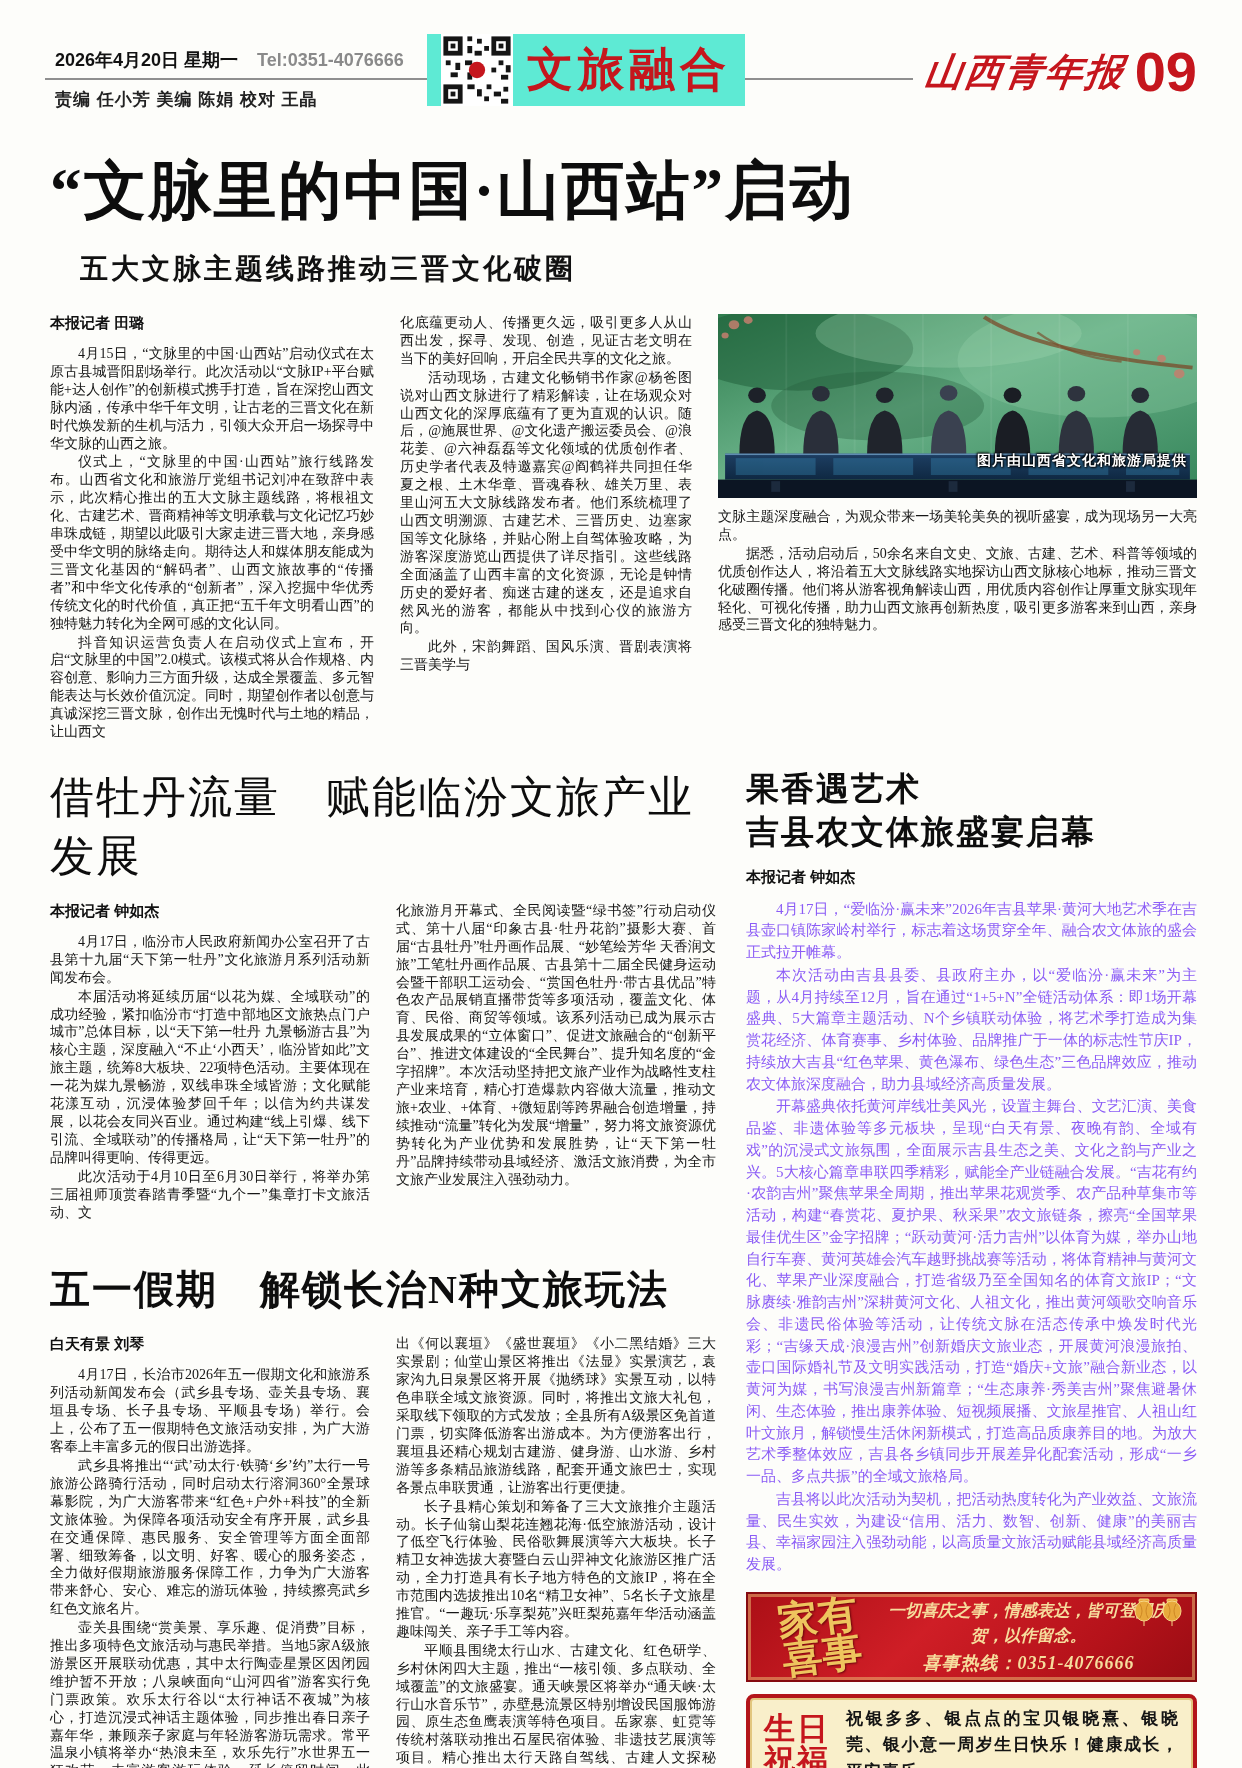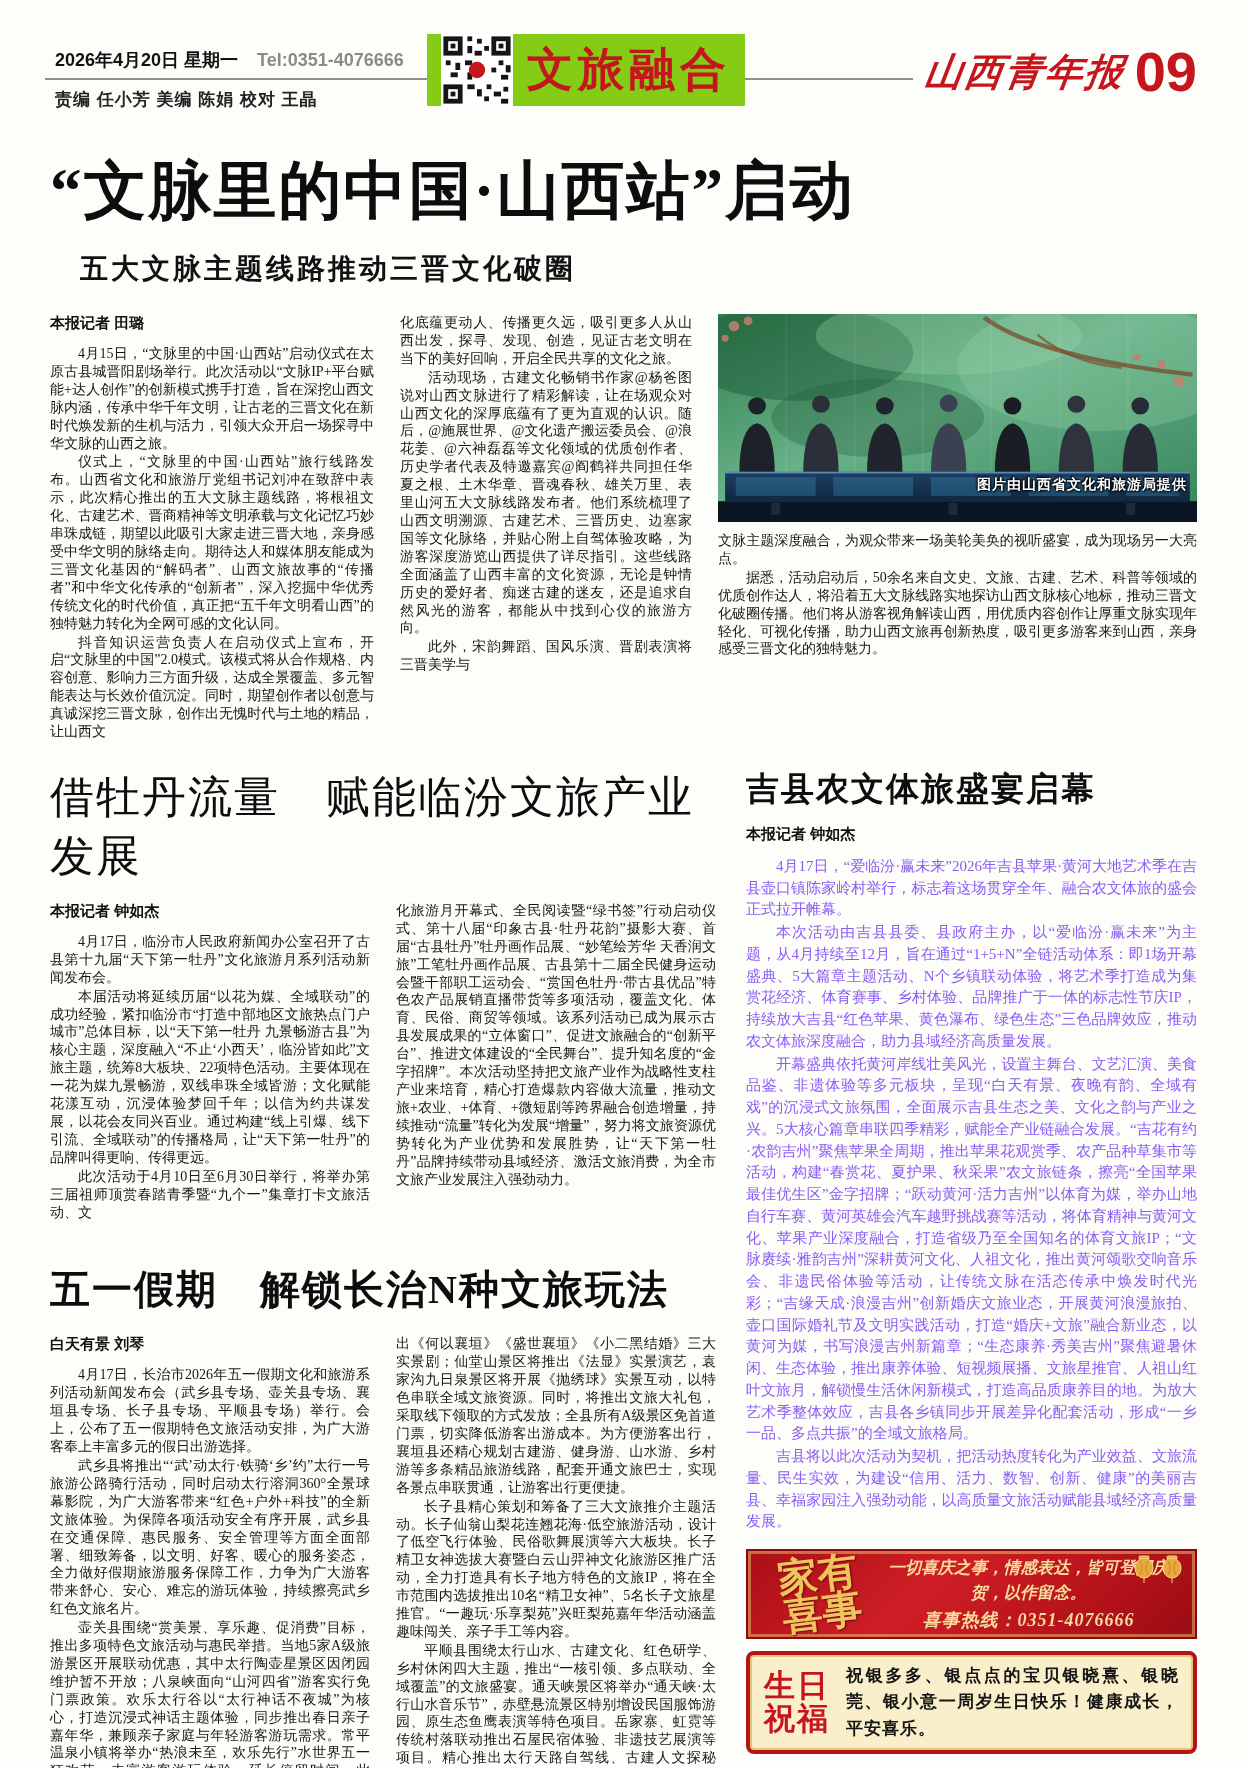--- a/index.html
+++ b/index.html
@@ -6,21 +6,21 @@
   html,body { background:#e8e8e4; }
   body { font-family:"Liberation Serif","DejaVu Serif",serif; color:#1a1a1a; }
   .page { position:relative; width:1242px; height:1768px; margin:0 auto; background:#fdfdfa; overflow:hidden; }
 
   
   .header { position:relative; height:90px; margin:32px 45px 0 45px; }
   .header-rule { position:absolute; left:0; top:46px; width:868px; border-top:2px solid #8f8f8f; }
   .date-line { position:absolute; left:10px; top:16px; font-family:"Liberation Sans","DejaVu Sans",sans-serif; font-size:18px; font-weight:bold; color:#111; }
   .date-line .tel { color:#8a8a8a; margin-left:14px; }
   .staff-line { position:absolute; left:10px; top:56px; font-family:"Liberation Sans","DejaVu Sans",sans-serif; font-size:17px; font-weight:bold; color:#222; letter-spacing:1px; }
-  .center-group { position:absolute; left:382px; top:2px; display:flex; align-items:center; gap:14px; background:#84cc16; padding:0 14px; }
+  .center-group { position:absolute; left:382px; top:2px; display:flex; align-items:center; gap:14px; background:#5eead4; padding:0 14px; }
   .qr { width:72px; height:72px; display:block; }
   .section-title { font-size:46px; font-weight:900; color:#c5161d; letter-spacing:5px; font-family:"Liberation Sans","DejaVu Sans",sans-serif; }
   .masthead { position:absolute; right:0; top:12px; display:flex; align-items:center; gap:10px; }
   .masthead-logo { color:#c5161d; font-size:38px; font-weight:900; font-style:italic; transform:skewX(-8deg); letter-spacing:2px; }
   .page-number { color:#c5161d; font-size:56px; font-weight:900; line-height:1; font-family:"Liberation Sans","DejaVu Sans",sans-serif; }
 
   
   .headline-block { margin:26px 45px 0 50px; }
   .main-headline { font-size:63px; font-weight:900; letter-spacing:2px; color:#0d0d0d; }
   .sub-headline { font-size:28px; font-weight:bold; margin:16px 0 0 30px; letter-spacing:3px; color:#111; }
@@ -29,21 +29,21 @@
   .byline { font-family:"Liberation Sans","DejaVu Sans",sans-serif; font-size:15px; font-weight:bold; margin-bottom:12px; color:#111; }
   .body-sm p { font-size:14px; line-height:1.28; text-align:justify; text-indent:2em; color:#161616; margin-bottom:1px; }
   .body-md p { font-size:15px; line-height:1.45; text-align:justify; text-indent:2em; color:#8b5cf6; margin-bottom:1px; }
   p.cont { text-indent:0 !important; }
 
   
   .article1-body { display:flex; gap:26px; margin:26px 45px 0 50px; }
   .a1-col1 { width:324px; }
   .a1-col2 { width:292px; }
   .a1-col3 { flex:1; }
-  .photo { position:relative; width:100%; height:208px; margin-bottom:10px; }
+  .photo { position:relative; width:100%; height:184px; margin-bottom:10px; }
   .photo svg { width:100%; height:100%; display:block; }
   .photo-caption { position:absolute; right:10px; bottom:28px; color:#fff; font-size:14px; font-weight:bold; letter-spacing:1px; font-family:"Liberation Sans","DejaVu Sans",sans-serif; text-shadow:0 0 3px #000, 1px 1px 2px #000, -1px -1px 2px #000; }
 
   
   .lower { display:flex; gap:30px; margin:26px 45px 0 50px; }
   .lower-left { width:666px; }
   .lower-right { flex:1; }
 
   .article2-headline { font-size:44px; font-weight:400; letter-spacing:2px; margin-bottom:16px; color:#0d0d0d; }
   .two-col { display:flex; gap:26px; }
@@ -274,20 +274,21 @@
           </div>
         </div>
       </div>
 
     </div>
 
     <div class="lower-right">
 
       <div class="article3">
         <div class="article3-headline">
+          <div>果香遇艺术</div>
           <div>吉县农文体旅盛宴启幕</div>
         </div>
         <div class="body-md">
           <div class="byline">本报记者 钟如杰</div>
           <p>4月17日，“爱临汾·赢未来”2026年吉县苹果·黄河大地艺术季在吉县壶口镇陈家岭村举行，标志着这场贯穿全年、融合农文体旅的盛会正式拉开帷幕。</p>
           <p>本次活动由吉县县委、县政府主办，以“爱临汾·赢未来”为主题，从4月持续至12月，旨在通过“1+5+N”全链活动体系：即1场开幕盛典、5大篇章主题活动、N个乡镇联动体验，将艺术季打造成为集赏花经济、体育赛事、乡村体验、品牌推广于一体的标志性节庆IP，持续放大吉县“红色苹果、黄色瀑布、绿色生态”三色品牌效应，推动农文体旅深度融合，助力县域经济高质量发展。</p>
           <p>开幕盛典依托黄河岸线壮美风光，设置主舞台、文艺汇演、美食品鉴、非遗体验等多元板块，呈现“白天有景、夜晚有韵、全域有戏”的沉浸式文旅氛围，全面展示吉县生态之美、文化之韵与产业之兴。5大核心篇章串联四季精彩，赋能全产业链融合发展。“吉花有约·农韵吉州”聚焦苹果全周期，推出苹果花观赏季、农产品种草集市等活动，构建“春赏花、夏护果、秋采果”农文旅链条，擦亮“全国苹果最佳优生区”金字招牌；“跃动黄河·活力吉州”以体育为媒，举办山地自行车赛、黄河英雄会汽车越野挑战赛等活动，将体育精神与黄河文化、苹果产业深度融合，打造省级乃至全国知名的体育文旅IP；“文脉赓续·雅韵吉州”深耕黄河文化、人祖文化，推出黄河颂歌交响音乐会、非遗民俗体验等活动，让传统文脉在活态传承中焕发时代光彩；“吉缘天成·浪漫吉州”创新婚庆文旅业态，开展黄河浪漫旅拍、壶口国际婚礼节及文明实践活动，打造“婚庆+文旅”融合新业态，以黄河为媒，书写浪漫吉州新篇章；“生态康养·秀美吉州”聚焦避暑休闲、生态体验，推出康养体验、短视频展播、文旅星推官、人祖山红叶文旅月，解锁慢生活休闲新模式，打造高品质康养目的地。为放大艺术季整体效应，吉县各乡镇同步开展差异化配套活动，形成“一乡一品、多点共振”的全域文旅格局。</p>
           <p>吉县将以此次活动为契机，把活动热度转化为产业效益、文旅流量、民生实效，为建设“信用、活力、数智、创新、健康”的美丽吉县、幸福家园注入强劲动能，以高质量文旅活动赋能县域经济高质量发展。</p>
         </div>
       </div>

